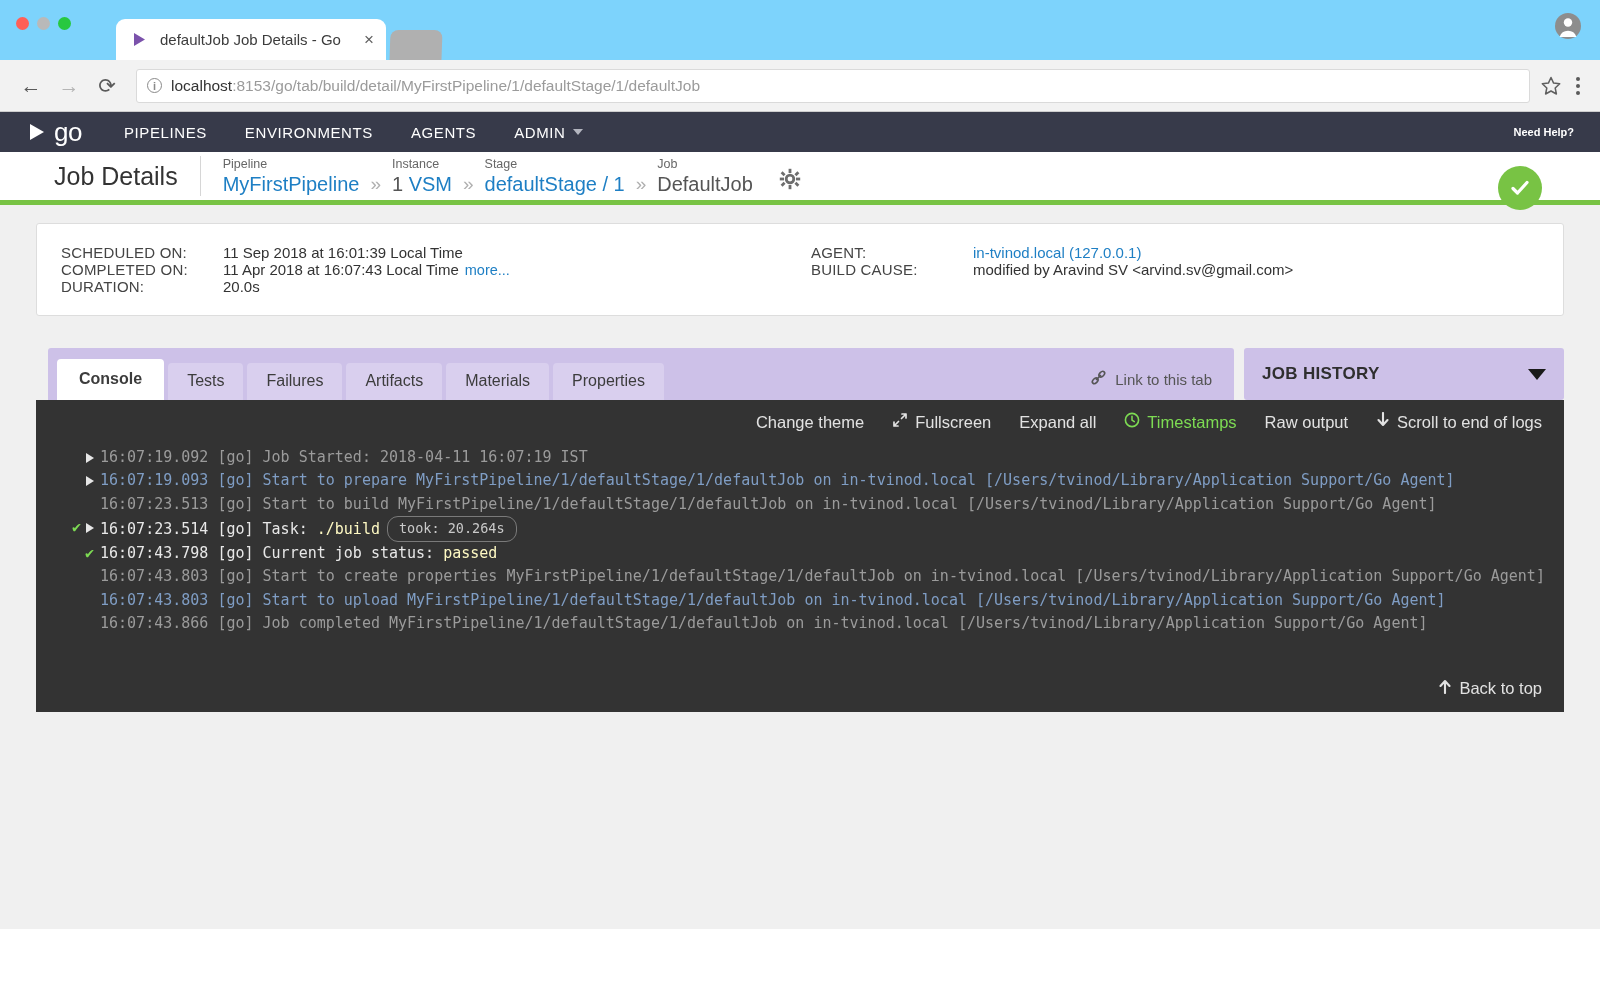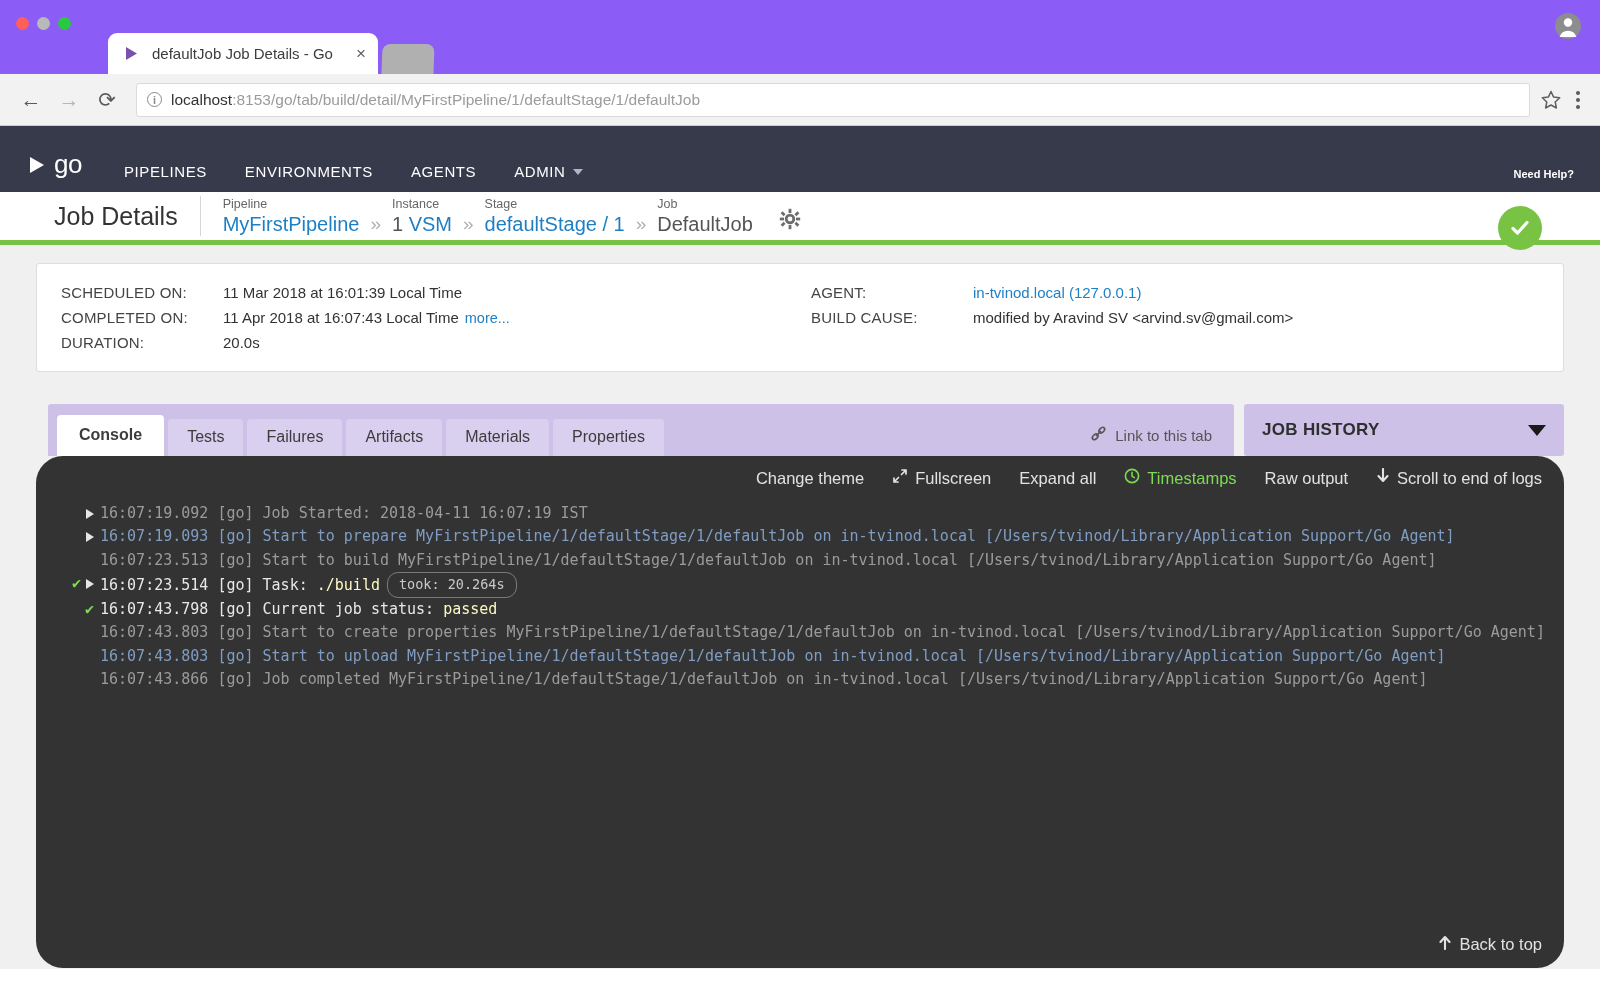--- a/index.html
+++ b/index.html
@@ -6,25 +6,25 @@
   html, body { width: 1600px; height: 1000px; }
   body {
     font-family: "Liberation Sans", sans-serif;
     background: #ffffff;
     overflow: hidden;
   }
 
   
   .browser-chrome { width: 1600px; }
   .tabstrip {
-    height: 74px;
-    background: #8b5cf6;
+    height: 60px;
+    background: #7dd3fc;
     display: flex;
     align-items: flex-end;
-    padding-left: 24px;
+    padding-left: 32px;
     position: relative;
   }
   .traffic {
     display: flex;
     gap: 8px;
     align-items: center;
     position: absolute;
     left: 16px;
     top: 17px;
   }
@@ -118,24 +118,24 @@
   .url-host { color: #333333; }
   .star-icon { width: 22px; height: 22px; margin-right: 6px; }
   .menu-dots {
     display: flex; flex-direction: column; gap: 3px;
     padding: 0 8px;
   }
   .menu-dots i { width: 4px; height: 4px; background: #5a5a5a; border-radius: 50%; display:block; }
 
   
   .go-nav {
-    height: 66px;
+    height: 40px;
     background: #373a4a;
     display: flex;
-    align-items: flex-end;
+    align-items: center;
     padding: 12px 26px;
   }
   .go-logo { display: flex; align-items: center; margin-right: 42px; }
   .go-logo-text {
     color: #ffffff;
     font-size: 26px;
     font-weight: 300;
     letter-spacing: -0.5px;
     margin-left: 2px;
   }
@@ -220,21 +220,21 @@
     height: 724px;
   }
   .info-card {
     background: #ffffff;
     border: 1px solid #dddddd;
     border-radius: 3px;
     padding: 20px 24px 20px 24px;
     display: flex;
     margin-bottom: 16px;
   }
-  .info-col { display: flex; flex-direction: column; gap: 8px; }
+  .info-col { display: flex; flex-direction: column; }
   .info-col.left { width: 750px; }
   .info-row { display: flex; font-size: 15px; }
   .info-key {
     color: #444444;
     width: 162px;
     flex-shrink: 0;
     letter-spacing: 0.2px;
   }
   .info-val { color: #333333; }
   .info-val a { color: #1e7fc4; text-decoration: none; }
@@ -305,24 +305,23 @@
   .jh-caret {
     width: 0; height: 0;
     border-left: 9px solid transparent;
     border-right: 9px solid transparent;
     border-top: 11px solid #1a1a1a;
   }
 
   
   .console-wrap {
     background: #333333;
-    height: 512px;
+    height: 312px;
     display: flex;
     flex-direction: column;
-    border-radius: 27px;
   }
   .console-toolbar {
     display: flex;
     justify-content: flex-end;
     align-items: center;
     gap: 28px;
     padding: 12px 22px 10px 0;
     font-size: 16.5px;
     color: #e2e2e2;
   }
@@ -512,21 +511,21 @@
   </div>
 </div>
 <div class="green-rule"></div>
 
 <div class="content">
 
   <div class="info-card">
     <div class="info-col left">
       <div class="info-row">
         <span class="info-key">SCHEDULED ON:</span>
-        <span class="info-val">11 Mar 2018 at 16:01:39 Local Time</span>
+        <span class="info-val">11 Sep 2018 at 16:01:39 Local Time</span>
       </div>
       <div class="info-row">
         <span class="info-key">COMPLETED ON:</span>
         <span class="info-val"><span>11 Apr 2018 at 16:07:43 Local Time</span><a class="more-link" href="#">more...</a></span>
       </div>
       <div class="info-row">
         <span class="info-key">DURATION:</span>
         <span class="info-val">20.0s</span>
       </div>
     </div>

